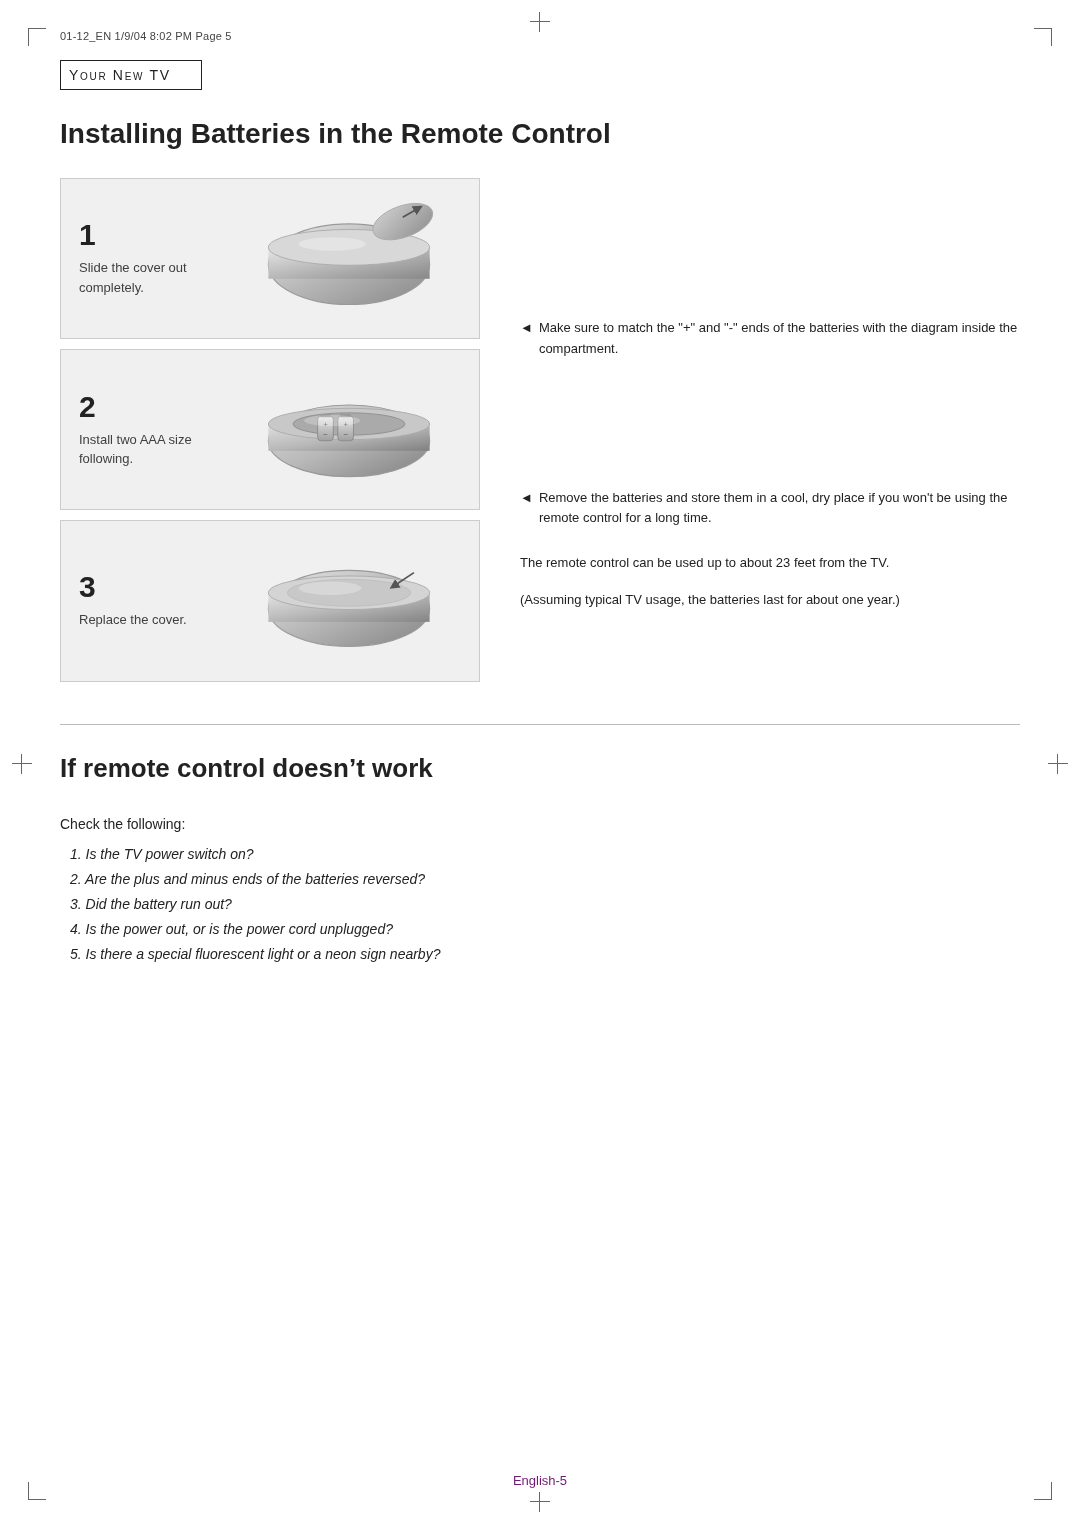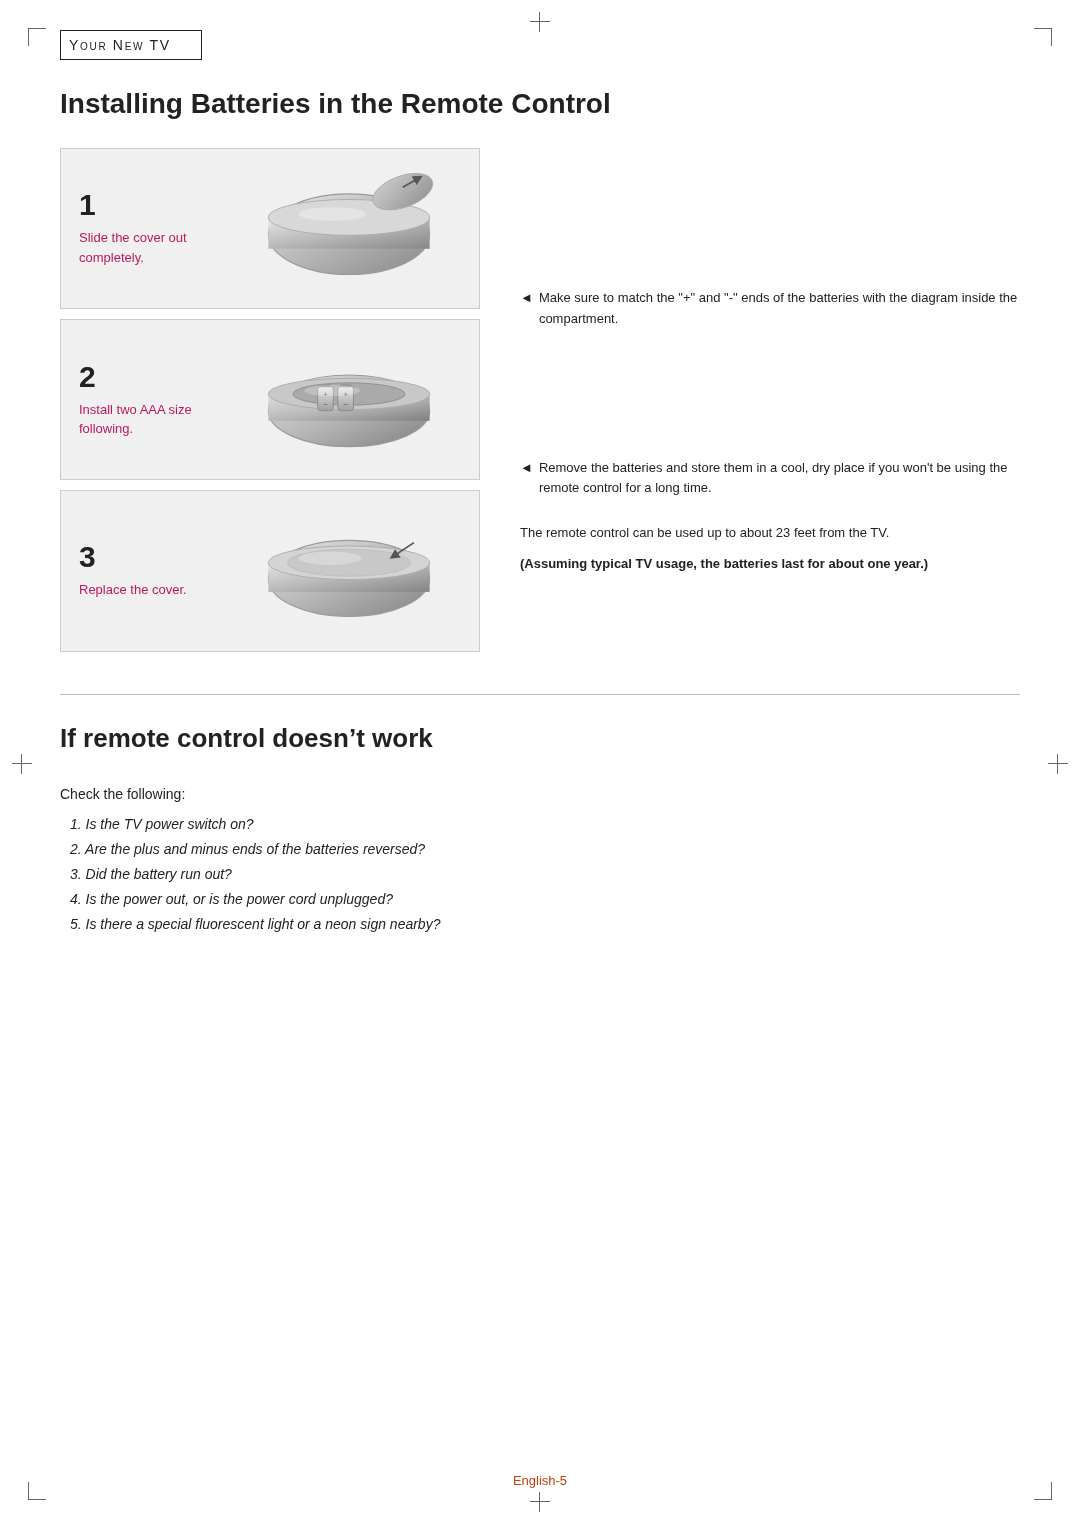--- a/index.html
+++ b/index.html
@@ -95,21 +95,21 @@
       font-size: 30px;
       font-weight: bold;
       line-height: 1;
       margin-bottom: 8px;
       display: block;
     }
 
     .step-text {
       font-size: 13px;
       line-height: 1.4;
-      color: #be185d;
+      color: #404040;
     }
 
     
     .remote-illustration {
       flex: 1;
       display: flex;
       align-items: center;
       justify-content: center;
     }
 
@@ -165,21 +165,21 @@
     }
 
     
     .page-footer {
       position: absolute;
       bottom: 40px;
       left: 0;
       width: 100%;
       text-align: center;
       font-size: 13px;
-      color: #c2410c;
+      color: #701a75;
     }
 
     .cross {
       position: absolute;
       width: 20px;
       height: 20px;
     }
     .cross::before {
       content: '';
       position: absolute;
@@ -219,20 +219,21 @@
   
   <div class="cross" style="position:absolute; top:12px; left:calc(50% - 10px);"></div>
   
   <div class="cross" style="position:absolute; top:calc(50% - 10px); left:12px;"></div>
   
   <div class="cross" style="position:absolute; top:calc(50% - 10px); right:12px;"></div>
   
   <div class="cross" style="position:absolute; bottom:16px; left:calc(50% - 10px);"></div>
 
   
+  <div class="meta-line">01-12_EN  1/9/04  8:02 PM  Page 5</div>
 
   
   <div class="section-header-box">
     <span>Your New TV</span>
   </div>
 
   
   <h1 class="main-title">Installing Batteries in the Remote Control</h1>
 
   
@@ -362,21 +363,21 @@
           <span>Make sure to match the "+" and "-" ends of the batteries with the diagram inside the compartment.</span>
         </div>
       </div>
 
       <div class="note-block" style="margin-top: 100px;">
         <div class="bullet-note">
           <span class="bullet">◄</span>
           <span>Remove the batteries and store them in a cool, dry place if you won't be using the remote control for a long time.</span>
         </div>
         <p style="margin-top: 24px; margin-left: 0;">The remote control can be used up to about 23 feet from the TV.</p>
-        <p style="margin-top: 10px; font-weight: bold;">(Assuming typical TV usage, the batteries last for about one year.)</p>
+        <p style="margin-top: 16px;">(Assuming typical TV usage, the batteries last for about one year.)</p>
       </div>
 
     </div>
 
   </div>
 
   
   <div class="section-divider"></div>
 
   

